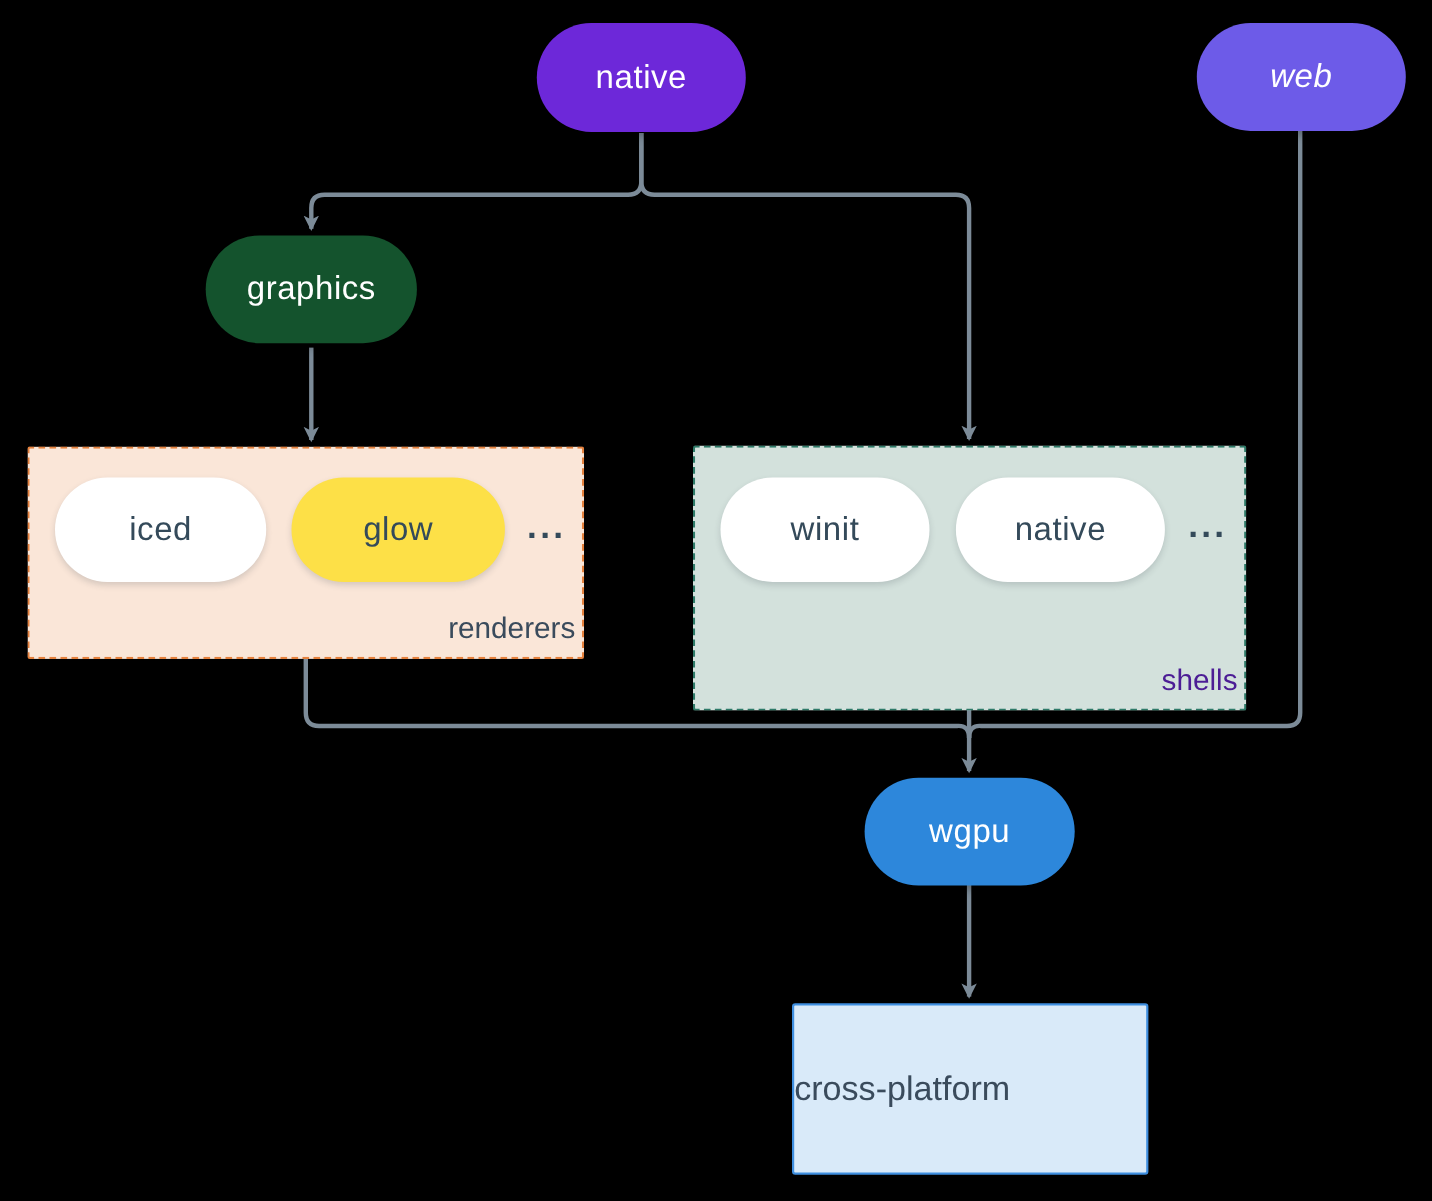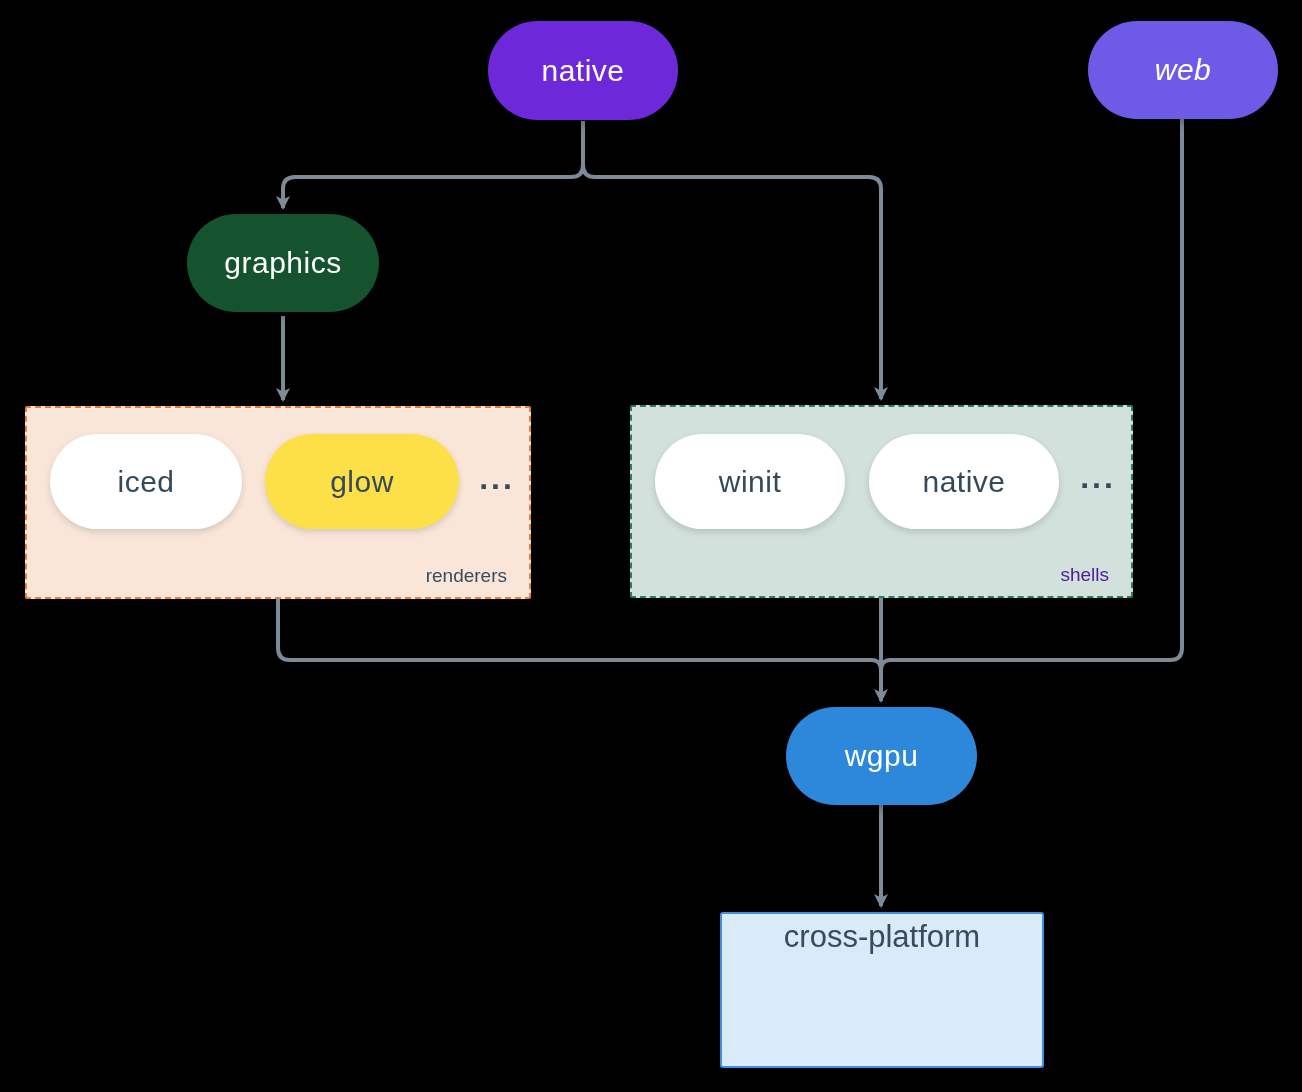--- a/index.html
+++ b/index.html
@@ -49,31 +49,31 @@
   .ellipsis {
     position: absolute;
     width: 60px;
     text-align: center;
     font-size: 32px;
     font-weight: bold;
     letter-spacing: 3px;
   }
   .group-label {
     position: absolute;
-    right: 22px;
+    right: 6px;
     bottom: 10px;
-    font-size: 19px;
+    font-size: 27px;
   }
   .app-box {
     position: absolute;
     border: 2px solid;
     border-radius: 3px;
     box-sizing: border-box;
     display: flex;
-    flex-direction: column;
+    flex-direction: row;
     align-items: center;
     justify-content: flex-start;
     font-size: 31px;
     line-height: 1.48;
     text-align: center;
   }
 </style>
 </head>
 <body>
 
@@ -112,21 +112,21 @@
     <div class="pill" style="left: 23px; top: 26px; width: 192px; height: 95px; background: rgb(255, 255, 255); color: rgb(52, 74, 90);">
       <span>iced</span>
     </div>
     <div class="pill" style="left: 238px; top: 26px; width: 194px; height: 95px; background: #fde047; color: rgb(52, 74, 90);">
       <span>glow</span>
     </div>
     <span class="ellipsis" style="left: 440px; top: 52px; color: rgb(52, 74, 90);">...</span>
     <span class="group-label" style="color: rgb(58, 75, 92);">renderers</span>
   </div>
 
-  <div class="group-box" style="left: 630px; top: 405px; width: 503px; height: 193px; background: rgb(211, 225, 220); border-color: rgb(46, 122, 104);">
+  <div class="group-box" style="left: 630px; top: 405px; width: 503px; height: 241px; background: rgb(211, 225, 220); border-color: rgb(46, 122, 104);">
     <div class="pill" style="left: 23px; top: 27px; width: 190px; height: 95px; background: rgb(255, 255, 255); color: rgb(52, 74, 90);">
       <span>winit</span>
     </div>
     <div class="pill" style="left: 237px; top: 27px; width: 190px; height: 95px; background: rgb(255, 255, 255); color: rgb(52, 74, 90);">
       <span>native</span>
     </div>
     <span class="ellipsis" style="left: 436px; top: 52px; color: rgb(52, 74, 90);">...</span>
     <span class="group-label" style="color: #4c1d95;">shells</span>
   </div>
 

